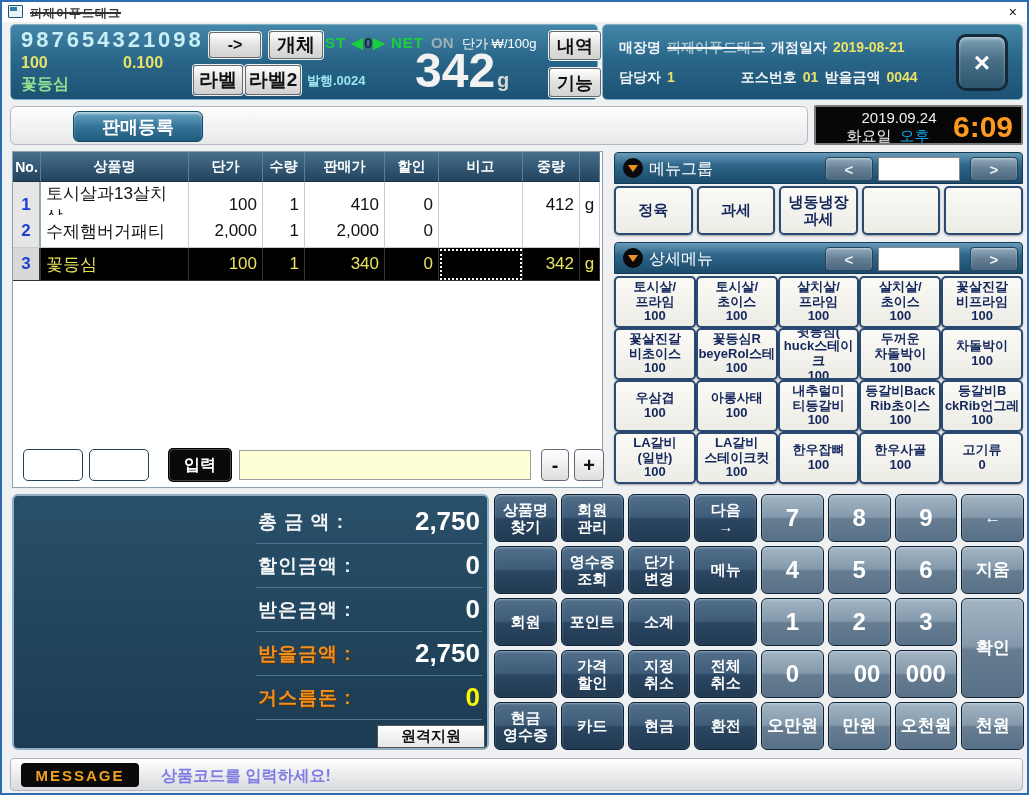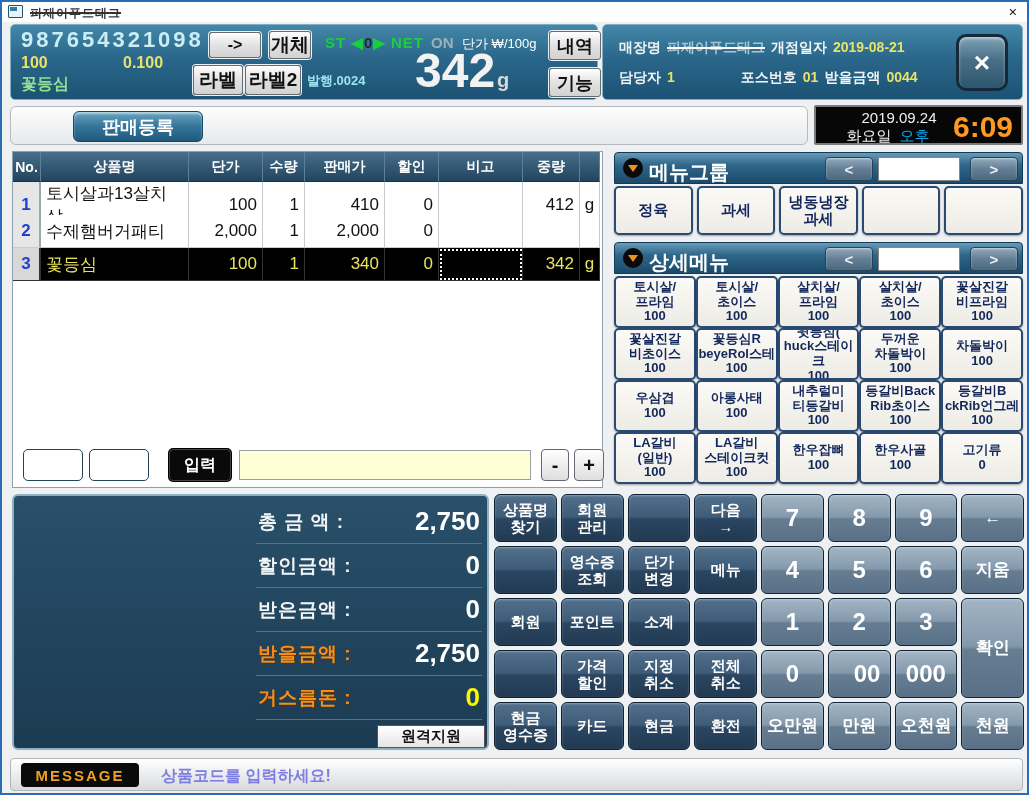--- a/index.html
+++ b/index.html
@@ -26,21 +26,21 @@
   .barcode { position:absolute; left:10px; top:2px; font-size:22px; font-weight:bold;
     color:#c9eef6; letter-spacing:3px; }
   .h-price { position:absolute; left:10px; top:29px; font-size:16px; font-weight:bold; color:#e8e268; }
   .h-wval  { position:absolute; left:112px; top:29px; font-size:16px; font-weight:bold; color:#e8e268; }
   .h-pname { position:absolute; left:10px; top:49px; font-size:16px; font-weight:bold; color:#8fe090; }
   .wbtn { position:absolute; text-align:center; color:#111; font-weight:bold;
     background:linear-gradient(180deg,#ffffff,#e2e2e2 50%,#d2d2d2);
     border:1px solid #6a6a6a; border-radius:3px; box-shadow:0 0 0 1px #e9f2f6;
     display:flex; align-items:center; justify-content:center; }
   .b-arrow  { left:198px; top:7px;  width:52px; height:26px; font-size:16px; }
-  .b-entity { left:258px; top:6px;  width:42px; height:28px; font-size:19px; }
+  .b-entity { left:258px; top:6px;  width:54px; height:28px; font-size:19px; }
   .b-label  { left:182px; top:40px; width:50px; height:30px; font-size:19px; }
   .b-label2 { left:234px; top:40px; width:56px; height:30px; font-size:19px; }
   .h-issue { position:absolute; left:296px; top:47px; font-size:13px; font-weight:bold; color:#9ce4ef; }
   .h-st { position:absolute; left:314px; top:9px; font-size:15px; font-weight:bold; color:#19cf3c; letter-spacing:1px; }
   .h-st .zero { color:#1a2a30; }
   .h-on { position:absolute; left:420px; top:9px; font-size:15px; font-weight:bold; color:#9fb0b8; }
   .h-unit { position:absolute; left:451px; top:10px; font-size:13px; color:#ffffff; }
   .h-weight { position:absolute; left:404px; top:22px; font-size:48px; font-weight:bold; color:#f2f2f2; line-height:1; }
   .h-weight .wu { font-size:20px; font-weight:bold; color:#d8d8d8; margin-left:2px; }
   .b-hist { left:538px; top:6px;  width:52px; height:29px; font-size:18px; }
@@ -99,21 +99,21 @@
   .b-minus { position:absolute; left:524px; top:2px; width:28px; height:32px; font-size:20px; font-weight:bold; }
   .b-plus  { position:absolute; left:557px; top:2px; width:30px; height:32px; font-size:20px; font-weight:bold; }
   .white-sq { background:linear-gradient(180deg,#ffffff,#dedede); border:1px solid #667;
     border-radius:4px; color:#111; display:flex; align-items:center; justify-content:center; }
   
   .sec-head { position:absolute; left:612px; width:409px; height:32px; border-radius:4px 4px 0 0;
     background:linear-gradient(180deg,#699bb9 0%,#2f6689 40%,#1b4a6a 100%);
     border:1px solid #123c55; color:#fff; }
   .sh-menu   { top:150px; }
   .sh-detail { top:240px; }
-  .sec-title { position:absolute; left:34px; top:6px; font-size:20px; font-weight:bold; color:#fff; }
+  .sec-title { position:absolute; left:34px; top:6px; font-size:16px; font-weight:normal; color:#fff; }
   .tri-icon { position:absolute; left:8px; top:5px; width:20px; height:20px; background:#0a0a0a; border-radius:50%; }
   .tri-icon:before { content:""; position:absolute; left:5px; top:7px;
     border-left:5px solid transparent; border-right:5px solid transparent; border-top:7px solid #f09020; }
   .pg-btn { position:absolute; top:4px; width:48px; height:24px; border-radius:4px;
     background:linear-gradient(180deg,#93aabc 0%,#647f94 50%,#4c687e 100%);
     border:1px solid #23435a; color:#e8f0f4; font-size:15px; font-weight:bold;
     display:flex; align-items:center; justify-content:center; box-shadow:inset 0 1px 2px rgba(255,255,255,.5); }
   .pg-prev { left:210px; } .pg-next { right:4px; }
   .pg-box { position:absolute; left:263px; top:4px; width:82px; height:24px; background:#fff;
     border:1px solid #888; font-size:14px; display:flex; align-items:center; justify-content:center; }

